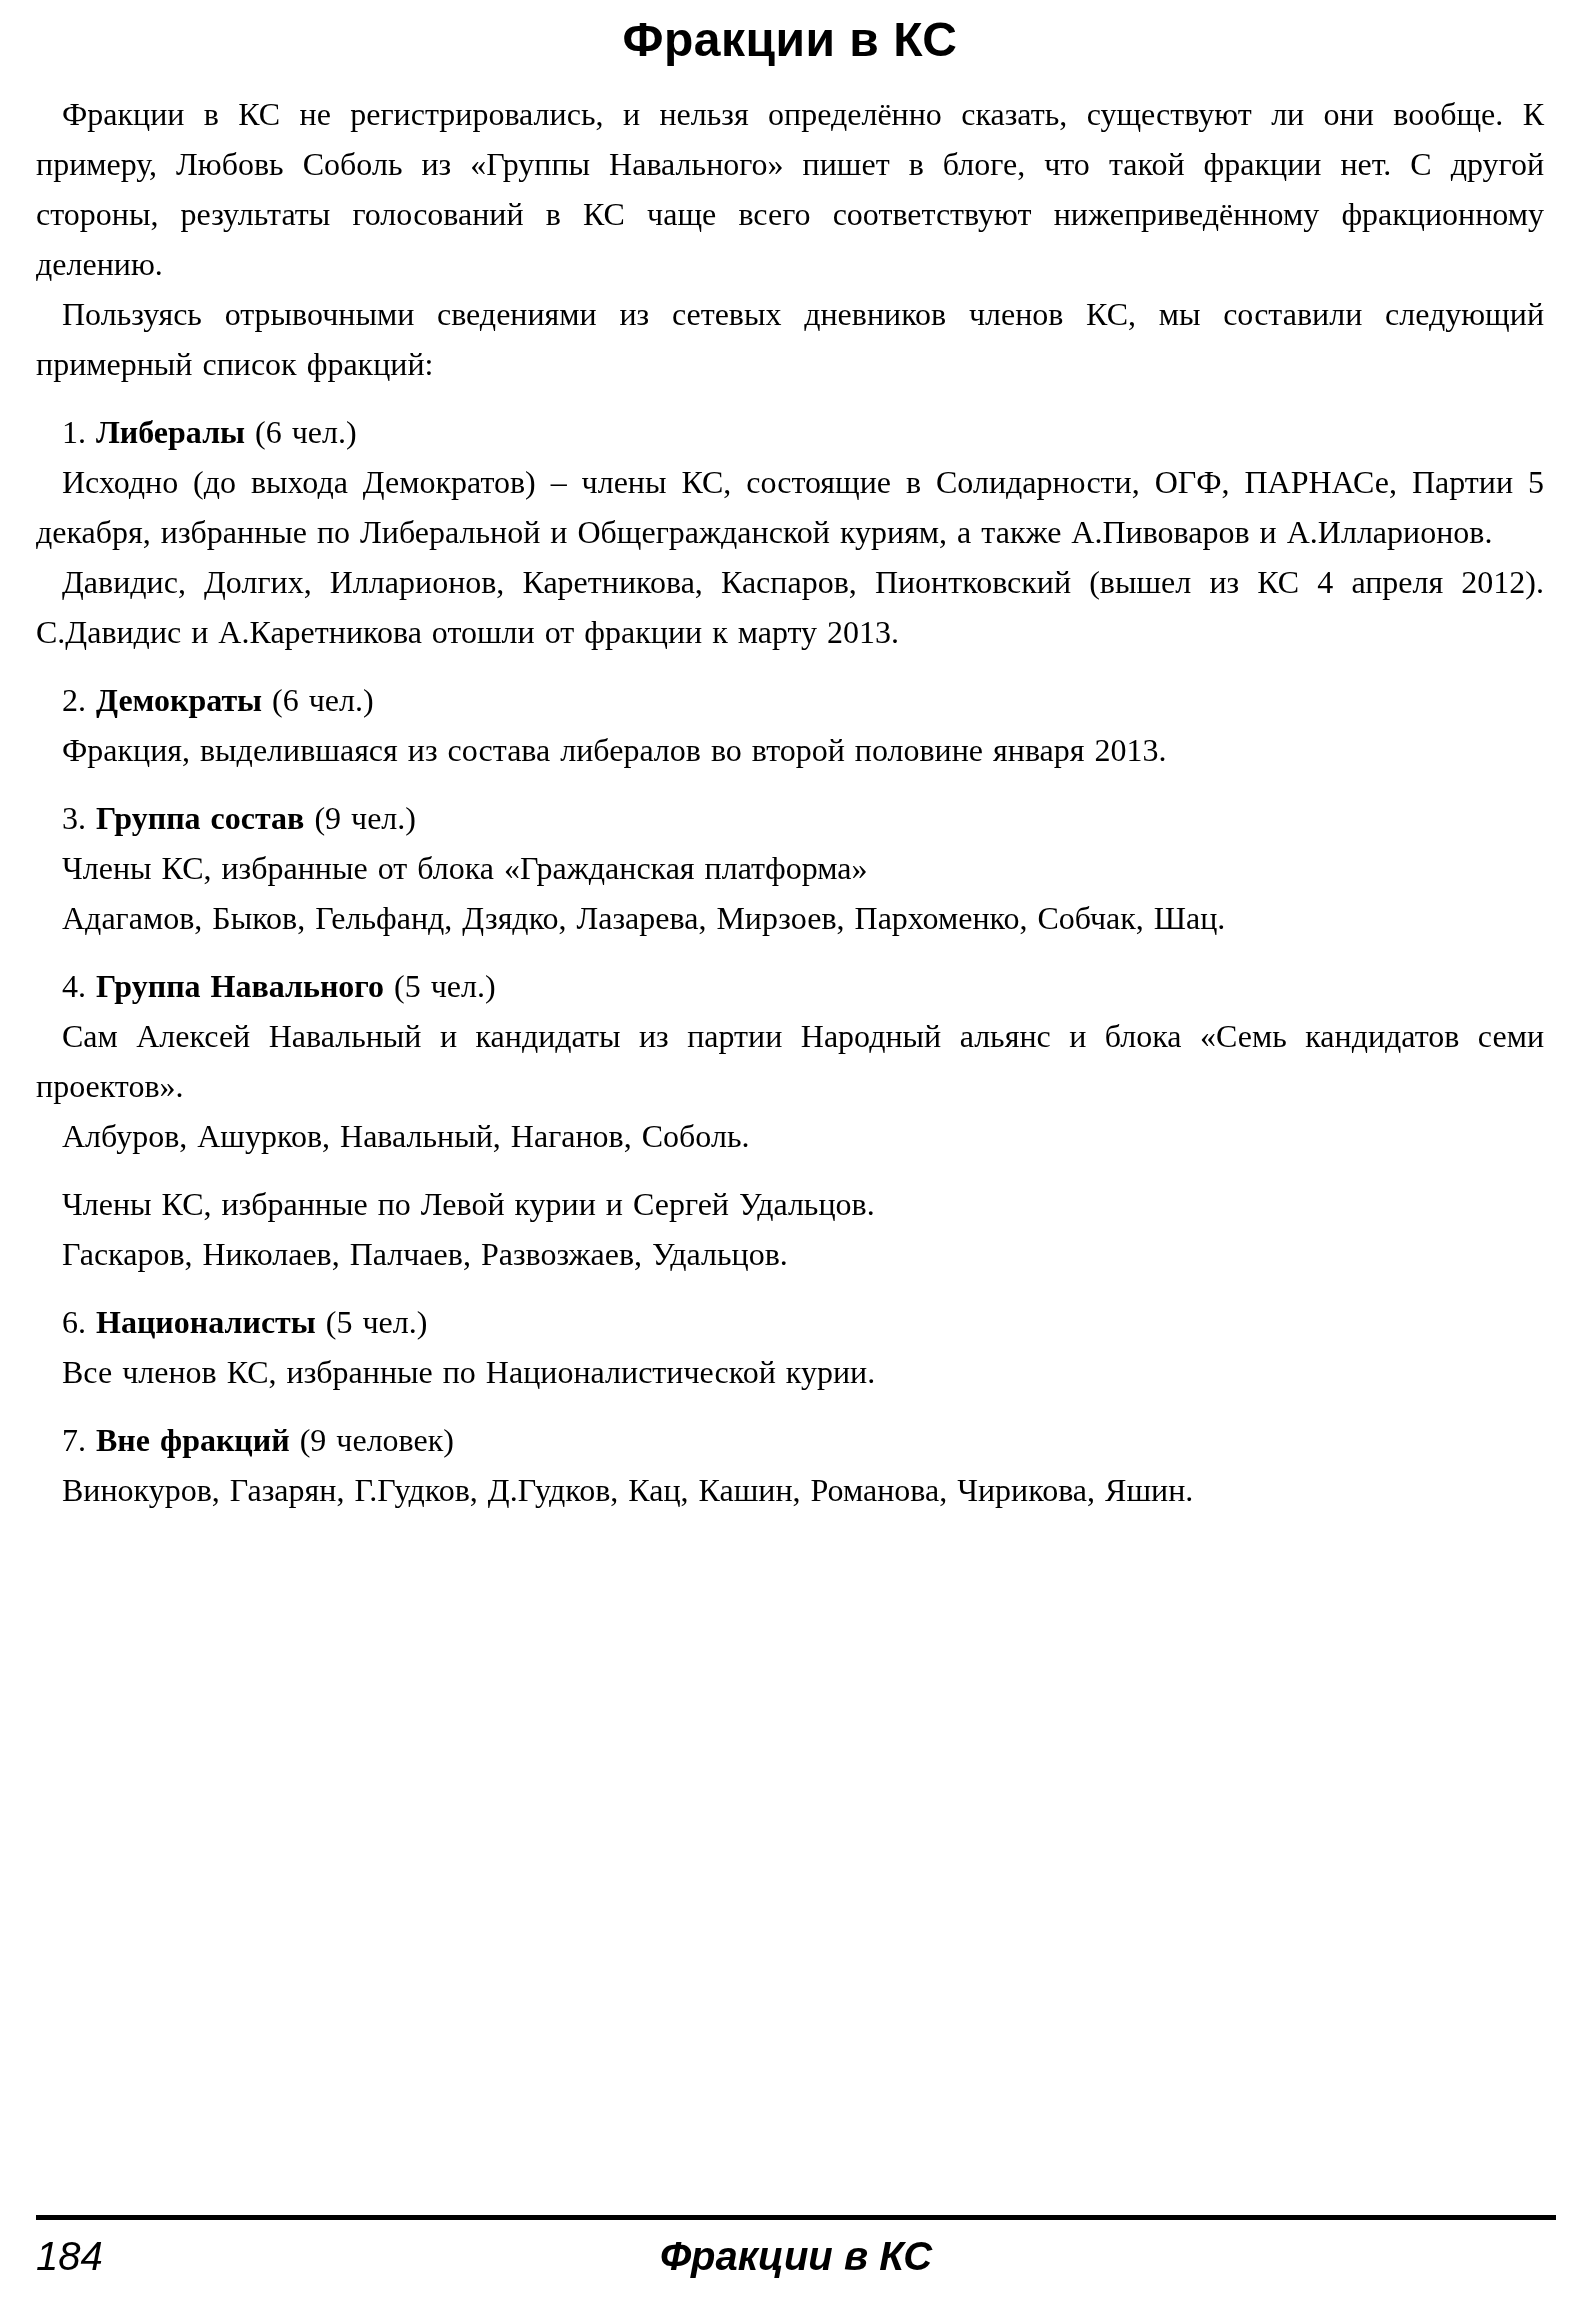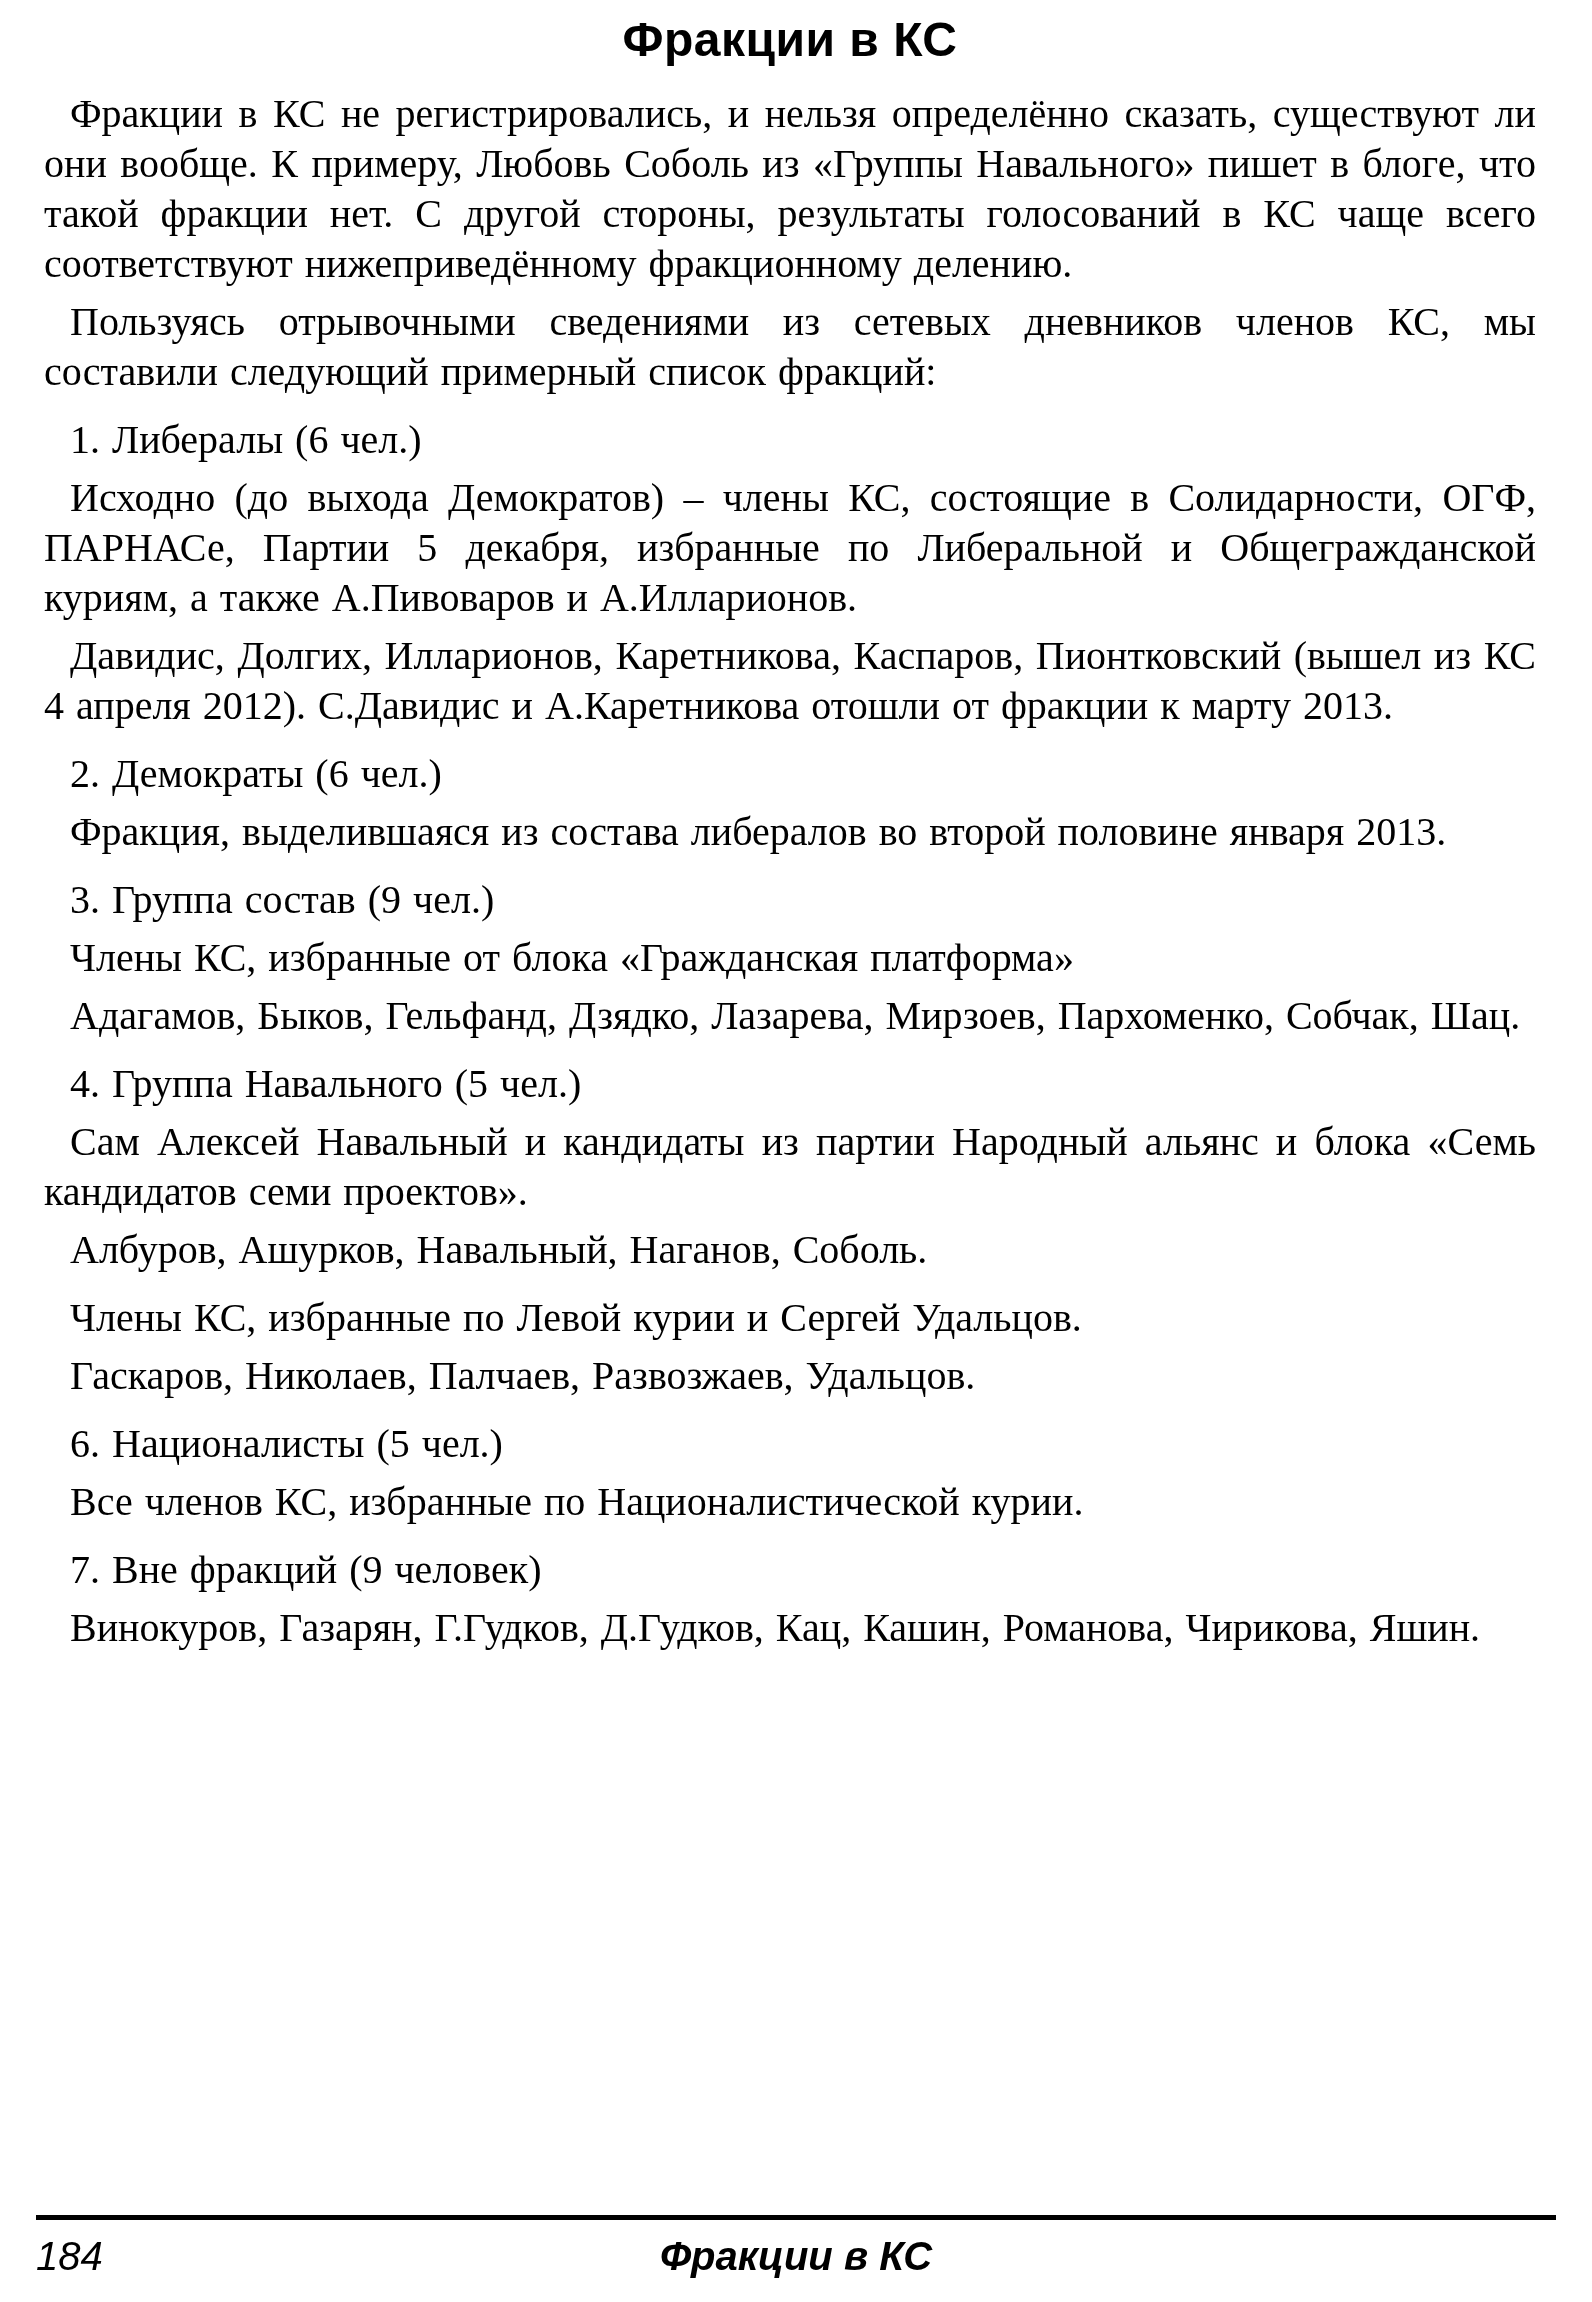--- a/index.html
+++ b/index.html
@@ -19,30 +19,30 @@
   .doc-title {
     font-family: "Liberation Sans", sans-serif;
     font-weight: bold;
     font-size: 48px;
     line-height: 1.15;
     text-align: center;
     margin: 4px 0 22px 0;
     letter-spacing: 0.5px;
   }
   p.para, p.heading {
-    margin: 8px;
-    font-size: 40px;
+    margin: 0;
+    font-size: 32px;
     line-height: 50px;
     text-align: justify;
     text-indent: 26px;
     word-spacing: 2px;
   }
   .section { margin-top: 18px; }
   .outro-wrap { margin-top: 14px; }
-  .heading .hname { font-weight: normal; }
+  .heading .hname { font-weight: bold; }
   .footer {
     position: absolute;
     left: 36px;
     right: 36px;
     top: 2215px;
   }
   .footer-rule {
     border: none;
     border-top: 5px solid #000000;
     margin: 0;

